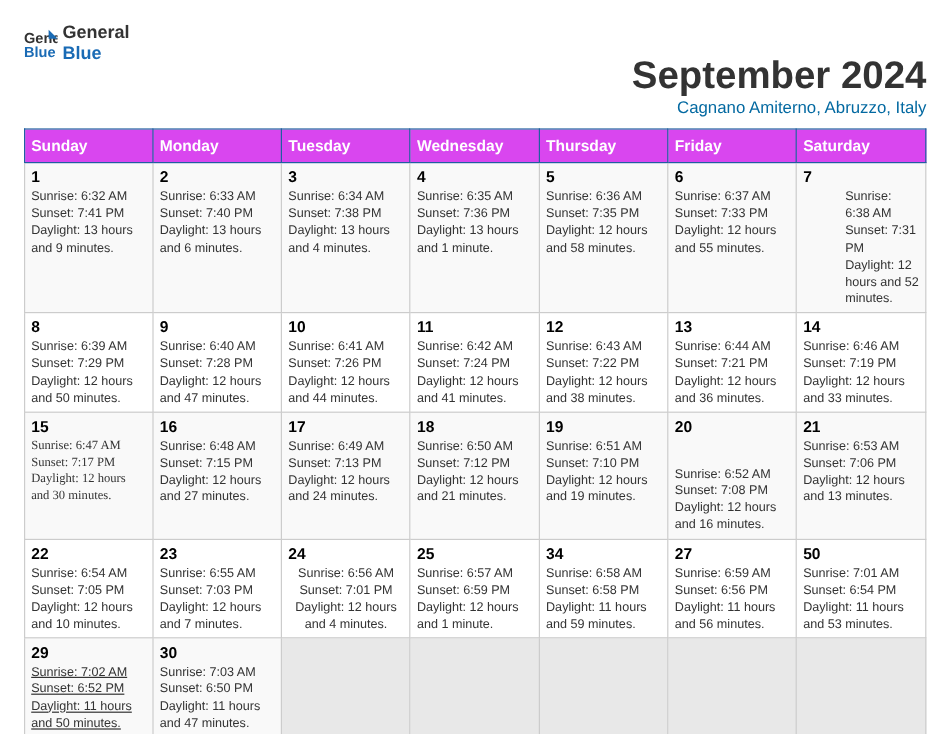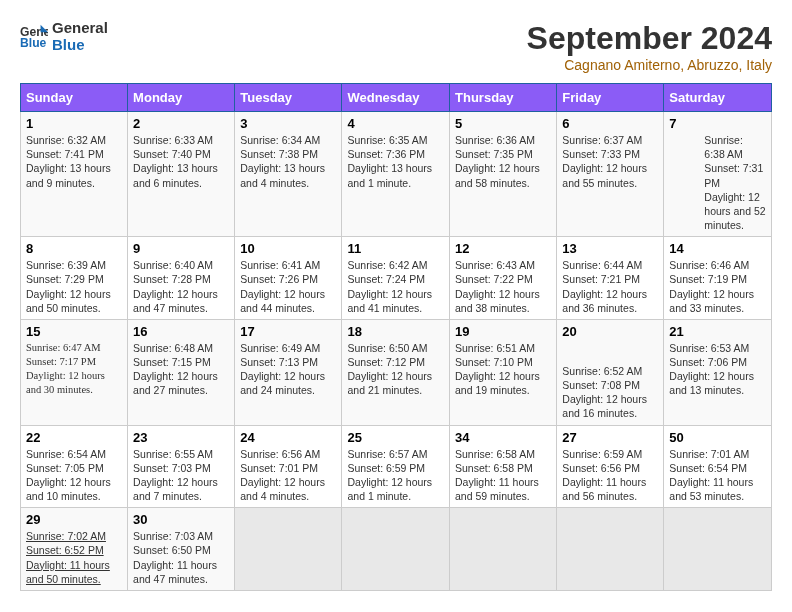--- a/index.html
+++ b/index.html
@@ -25,32 +25,33 @@
       width: 28px;
       height: 28px;
     }
     .title-area {
       text-align: right;
     }
     .month-title {
       font-size: 32px;
       font-weight: bold;
       color: #333;
+      margin-top: 24px;
     }
     .location-title {
       font-size: 14px;
-      color: #a16207;
+      color: #0369a1;
     }
     table {
       width: 100%;
       border-collapse: collapse;
       font-size: 11px;
     }
     thead tr th {
-      background-color: #8b5cf6;
+      background-color: #d946ef;
       color: #fff;
       text-align: left;
       padding: 6px 5px;
       font-size: 13px;
       font-weight: bold;
       border: 1px solid #2060a0;
     }
     tbody tr td {
       vertical-align: top;
       padding: 4px 5px;
@@ -251,21 +252,21 @@
 Daylight: 12 hours and 10 minutes.</div>
         </td>
         <td>
           <span class="day-num">23</span>
           <div class="day-info" style="white-space: pre-line;">Sunrise: 6:55 AM
 Sunset: 7:03 PM
 Daylight: 12 hours and 7 minutes.</div>
         </td>
         <td>
           <span class="day-num">24</span>
-          <div class="day-info" style="white-space: pre-line;">Sunrise: 6:56 AM
+          <div class="day-info" style="white-space: pre-line; text-align: center;">Sunrise: 6:56 AM
 Sunset: 7:01 PM
 Daylight: 12 hours and 4 minutes.</div>
         </td>
         <td>
           <span class="day-num">25</span>
           <div class="day-info" style="white-space: pre-line;">Sunrise: 6:57 AM
 Sunset: 6:59 PM
 Daylight: 12 hours and 1 minute.</div>
         </td>
         <td>

